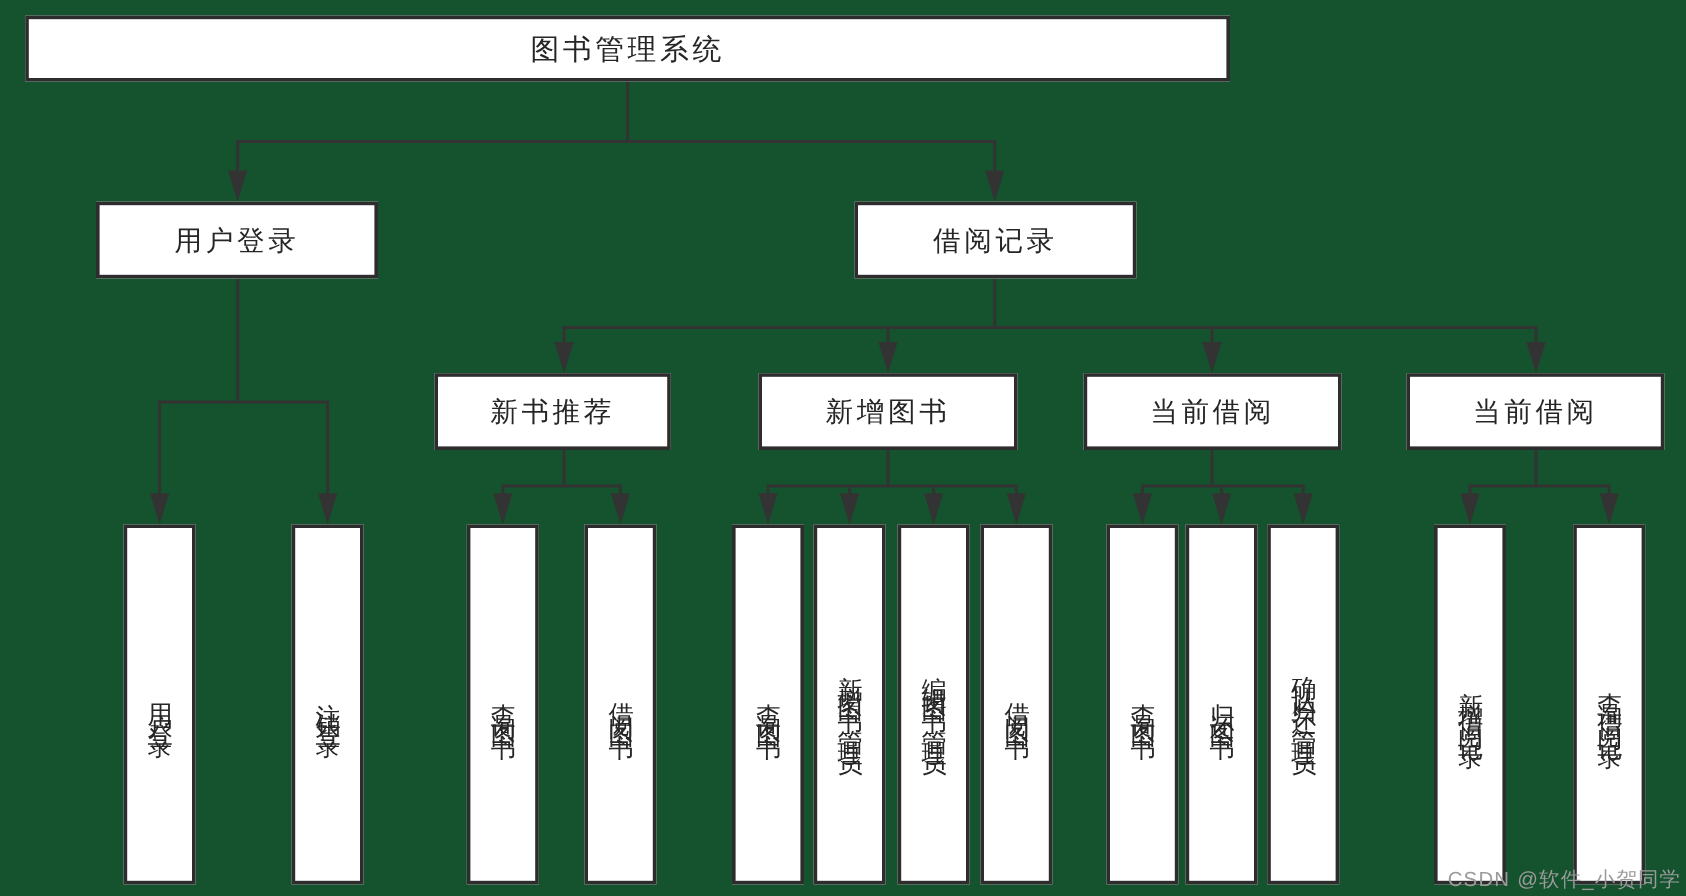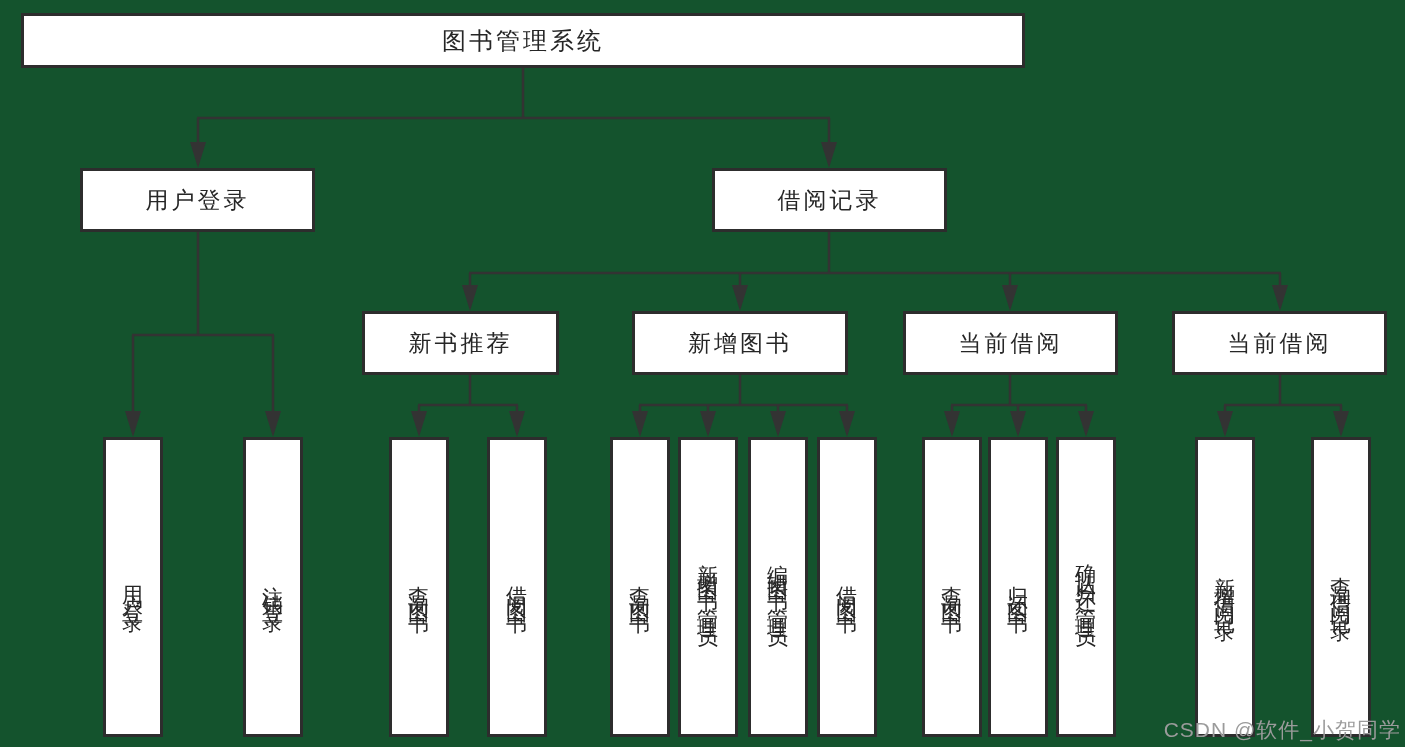--- a/index.html
+++ b/index.html
@@ -8,21 +8,21 @@
   #wires{position:absolute;left:0;top:0;z-index:1;}
   .box{position:absolute;z-index:2;background:#ffffff;border:3px solid #2d2d2d;
        box-sizing:border-box;display:flex;align-items:center;justify-content:center;
        color:#262626;}
   .hbox{font-size:23px;letter-spacing:3px;white-space:nowrap;}
   .root{font-size:24px;}
   .vbox{width:60px;height:300px;}
   .vbox .vtext{writing-mode:vertical-rl;text-orientation:mixed;
        font-size:21px;letter-spacing:9px;line-height:1;}
   .watermark{position:absolute;right:4px;bottom:3px;z-index:3;
-       font-size:21px;color:#9b9b9b;letter-spacing:1px;white-space:nowrap;}
+       font-size:17px;color:#9b9b9b;letter-spacing:1px;white-space:nowrap;}
 </style>
 </head>
 <body>
 
 <div id="canvas">
 
   <svg id="wires" width="1405" height="747" viewBox="0 0 1405 747">
     <g stroke="#333333" stroke-width="2.5" fill="none">
 
       <path d="M523 68 V118"></path>

